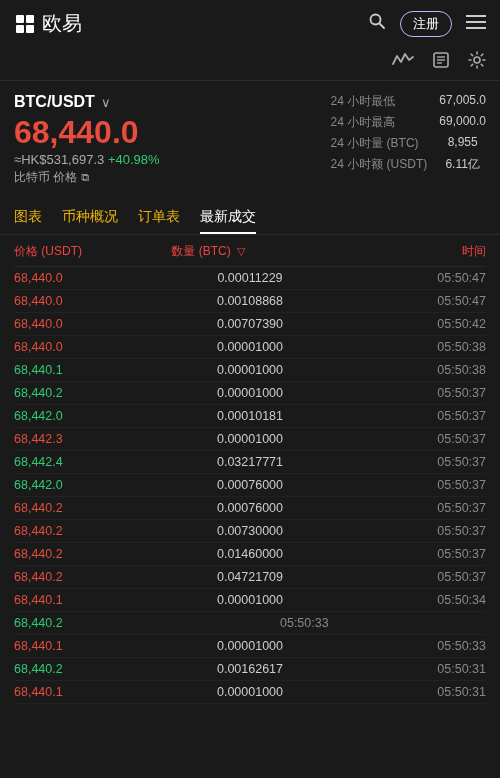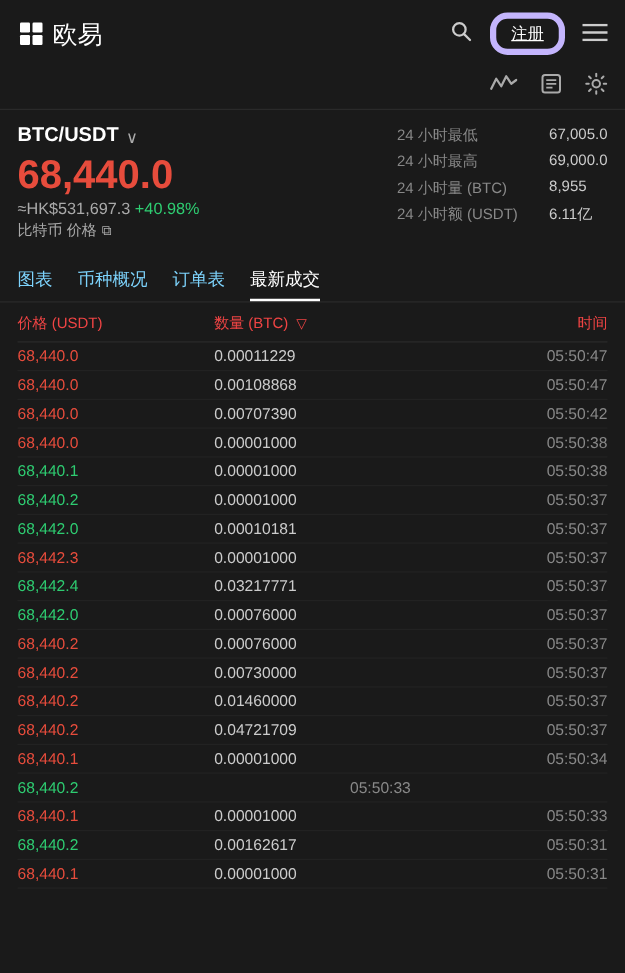--- a/index.html
+++ b/index.html
@@ -35,28 +35,27 @@
       display: flex;
       align-items: center;
       gap: 14px;
     }
     .header-icon {
       color: #ccc;
       font-size: 18px;
       cursor: pointer;
     }
     .register-btn {
-      border: 5px solid #c4b5fd;
+      border: 1px solid #c4b5fd;
       border-radius: 14px;
       padding: 3px 12px;
       font-size: 13px;
       color: #fff;
       cursor: pointer;
       background: transparent;
-      text-decoration: underline;
     }
     .sub-header {
       display: flex;
       align-items: center;
       justify-content: flex-end;
       padding: 4px 14px 6px 14px;
       gap: 18px;
       border-bottom: 1px solid #2a2a2a;
     }
     .sub-icon {
@@ -109,42 +108,42 @@
       align-items: center;
       gap: 4px;
     }
     .ext-icon {
       font-size: 11px;
       color: #aaa;
     }
     .price-right {
       display: grid;
       grid-template-columns: auto auto;
-      gap: 4px 25px;
+      gap: 4px 12px;
       font-size: 12px;
       text-align: right;
     }
     .stat-label {
       color: #888;
       text-align: left;
     }
     .stat-value {
       color: #ccc;
-      text-align: left;
+      text-align: center;
     }
     .tabs {
       display: flex;
       border-bottom: 1px solid #2a2a2a;
       padding: 0 14px;
       gap: 20px;
       margin-top: 6px;
     }
     .tab {
       font-size: 14px;
-      color: #7dd3fc;
+      color: #eab308;
       padding: 8px 0 6px 0;
       cursor: pointer;
       border-bottom: 2px solid transparent;
       white-space: nowrap;
     }
     .tab.active {
       color: #fff;
       border-bottom: 2px solid #fff;
     }
     .trades-table {
@@ -174,21 +173,21 @@
     .trade-row {
       display: grid;
       grid-template-columns: 1fr 1fr 1fr;
       padding: 4px 0;
       font-size: 12.5px;
       border-bottom: 1px solid #222;
     }
     .trade-price-red { color: #e74c3c; }
     .trade-price-green { color: #2ecc71; }
     .trade-qty {
-      text-align: left;
+      text-align: center;
       color: #ccc;
     }
     .trade-time {
       text-align: right;
       color: #888;
     }
   </style>
 </head>
 <body>
 

